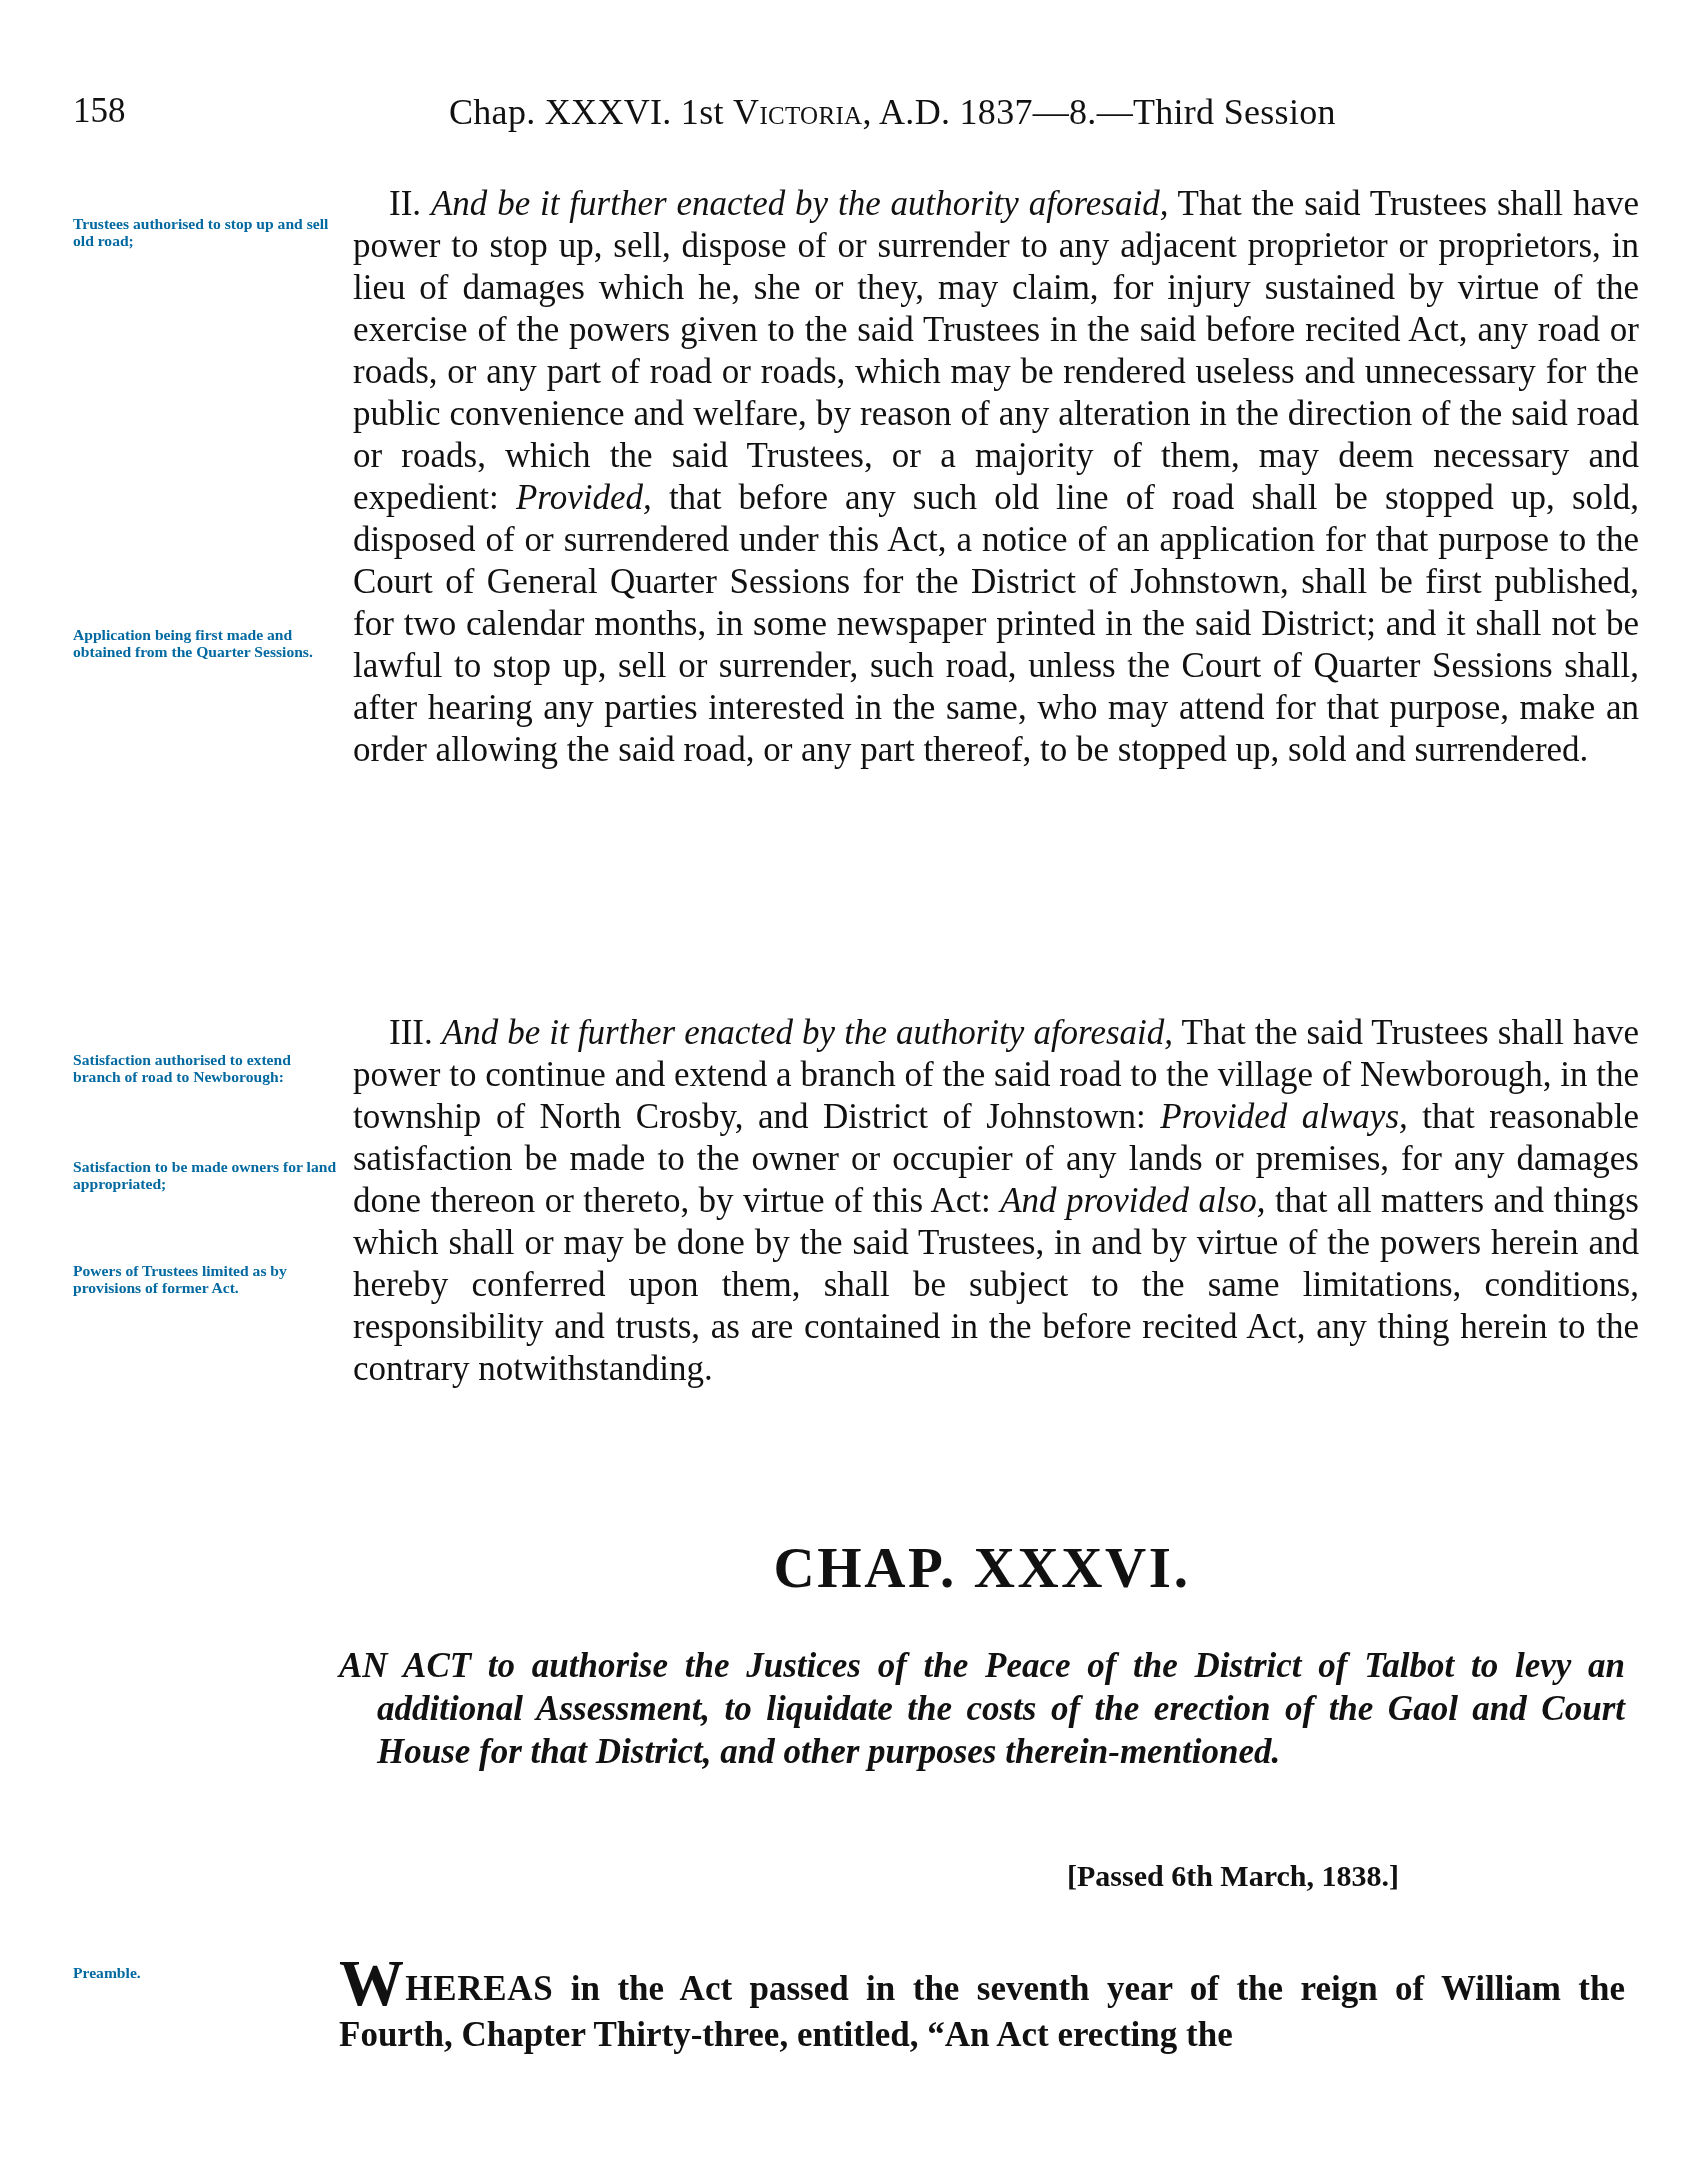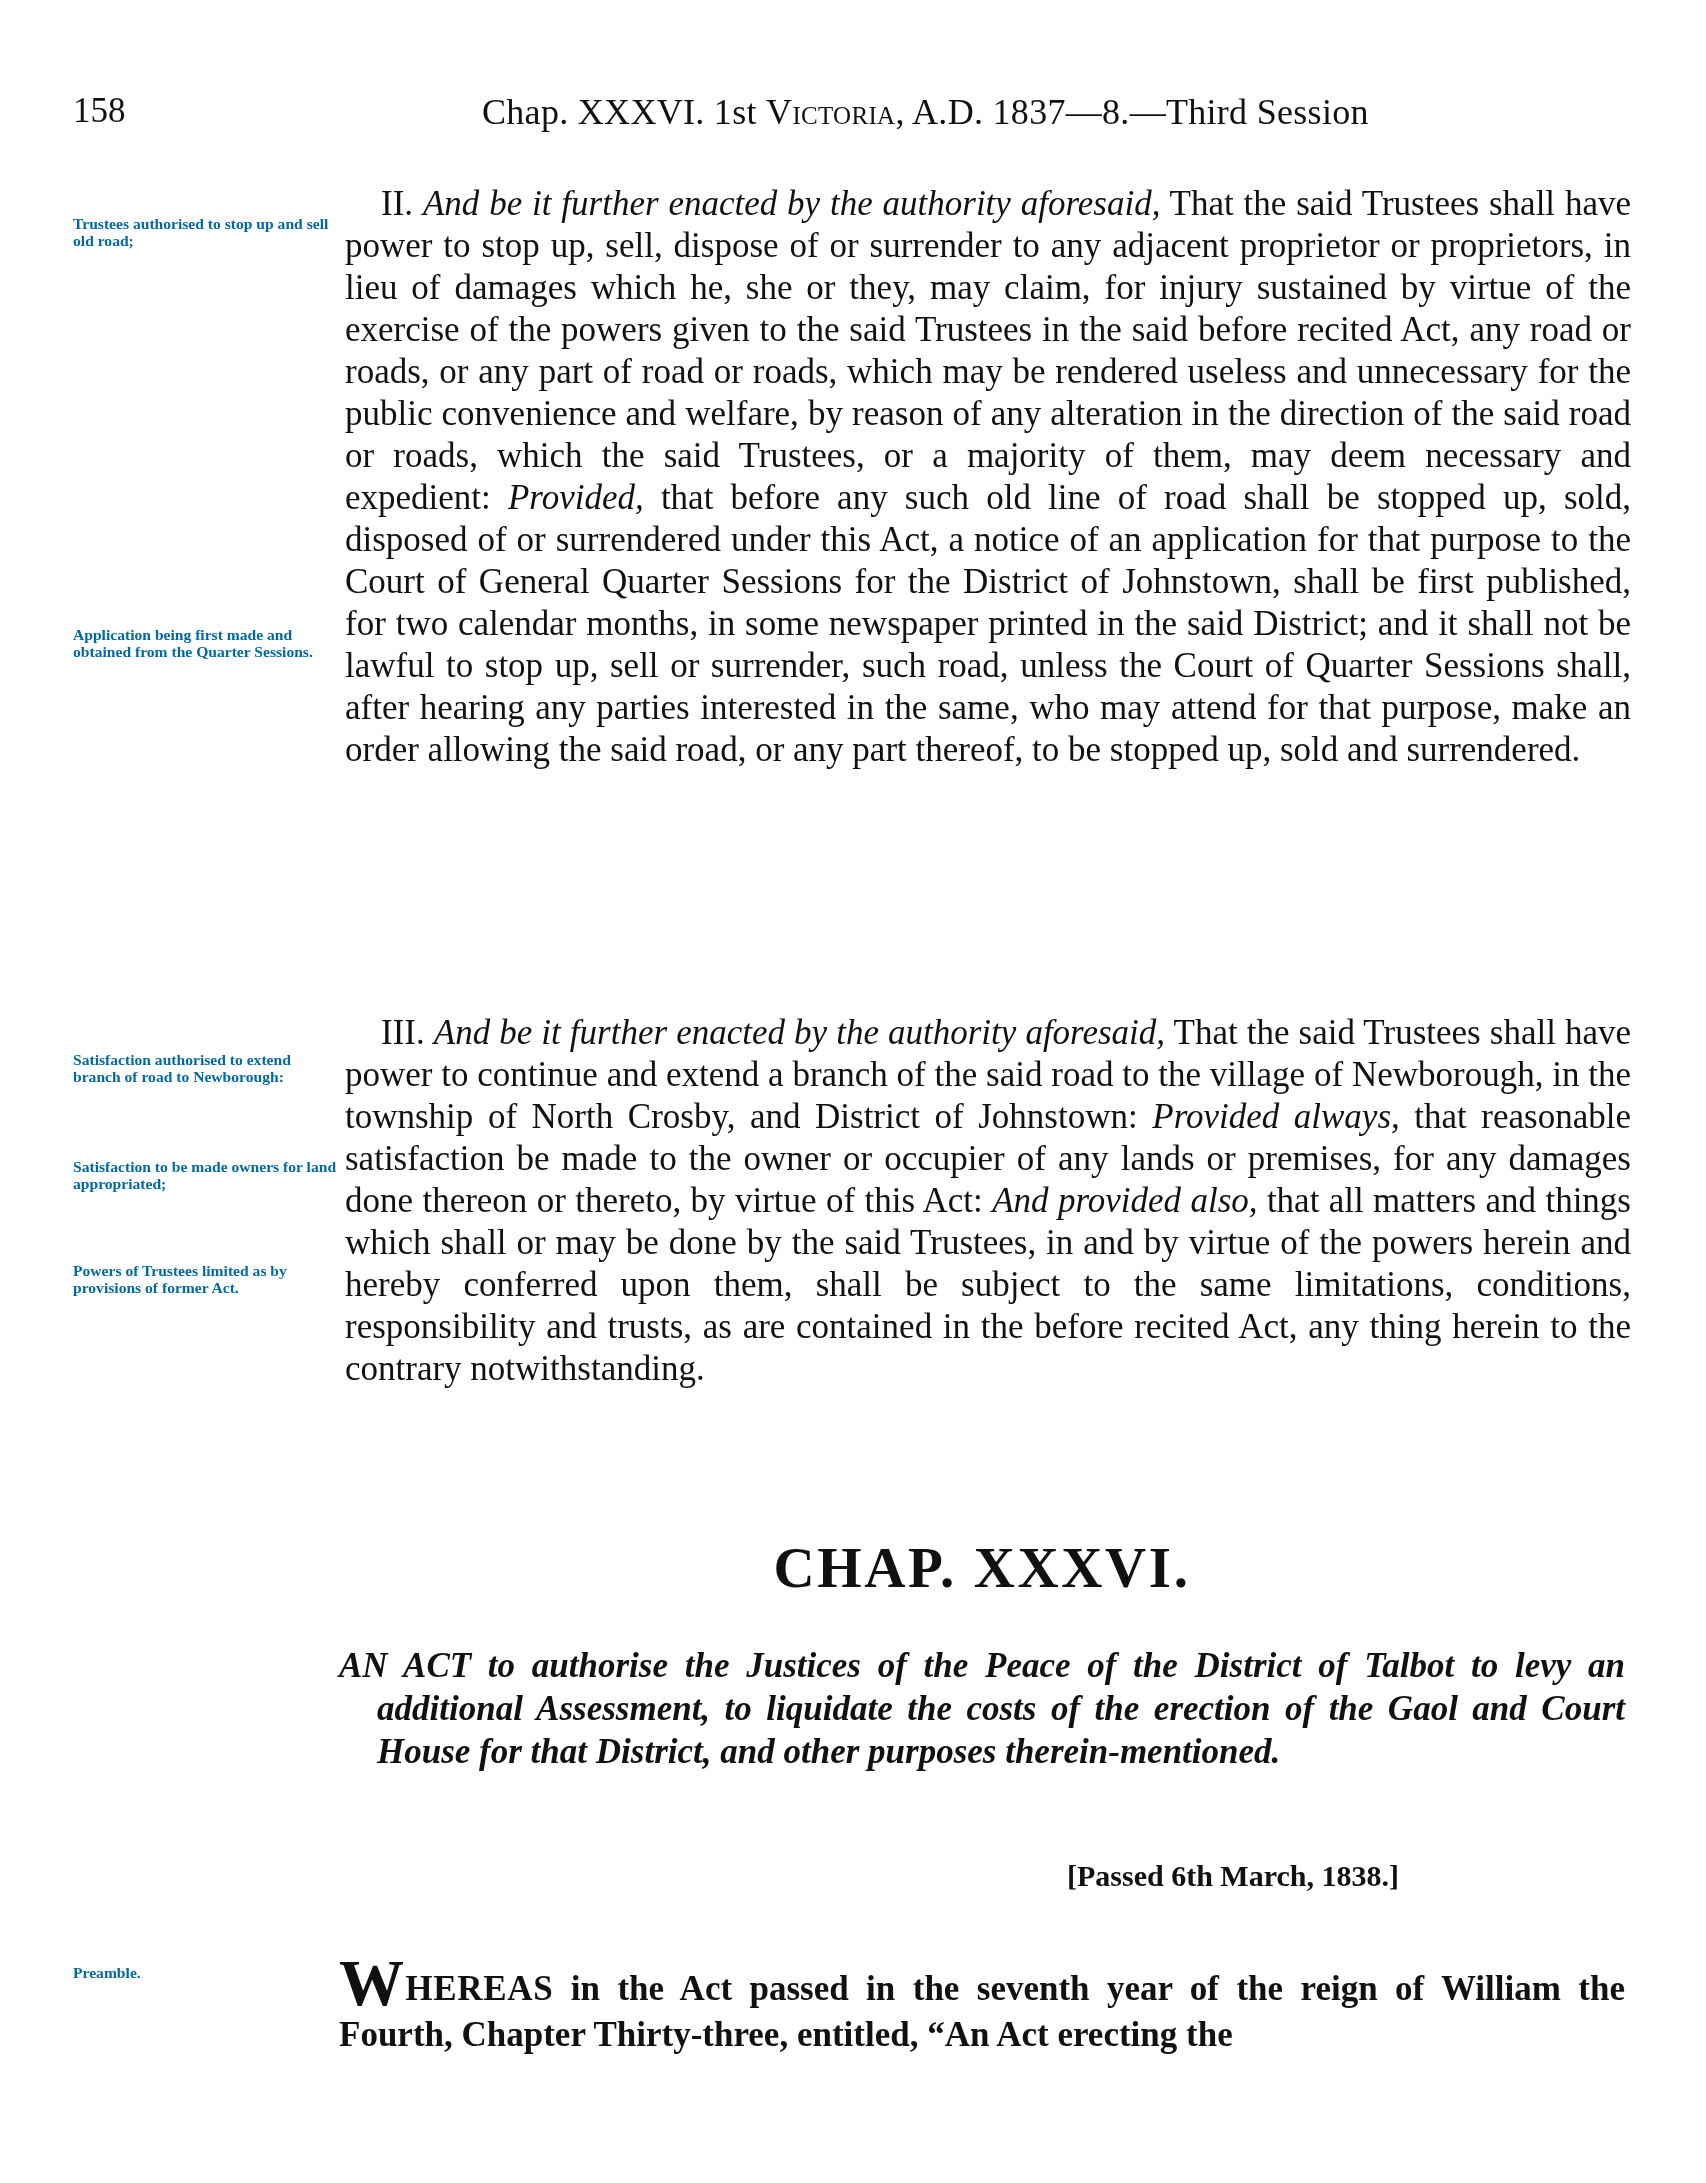--- a/index.html
+++ b/index.html
@@ -2,24 +2,24 @@
 <html style="font-size:10.4px"><head>
 <meta charset="utf-8">
 <style>
   html, body { margin: 0; padding: 0; background: #ffffff; }
   body {
     width: 1707px; height: 2183px; position: relative; overflow: hidden;
     font-family: "Liberation Serif", "DejaVu Serif", serif; color: #111;
   }
   .abs { position: absolute; }
   .header-num { left: 73px; top: 91px; font-size: 35px; }
-  .header-title { left: 449px; top: 91px; font-size: 36px; letter-spacing: 0.3px; white-space: nowrap; margin-left: 33px; }
+  .header-title { left: 449px; top: 91px; font-size: 36px; letter-spacing: 0.3px; white-space: nowrap; }
   .sc { font-variant: small-caps; }
 
-  .main { position: absolute; left: 345px; width: 1286px; }
+  .main { position: absolute; left: 353px; width: 1286px; }
   .para { font-size: 35px; line-height: 42px; text-align: justify; text-align-last: auto; margin: 0; }
   .para .indent { display: inline-block; width: 36px; }
   .para i { font-style: italic; }
 
   .margin-note {
     position: absolute; left: 73px; width: 267px;
     font-family: "Liberation Serif", "DejaVu Serif", serif;
     font-weight: bold; font-size: 15.6px; line-height: 17px; color: #0369a1;
   }
 

